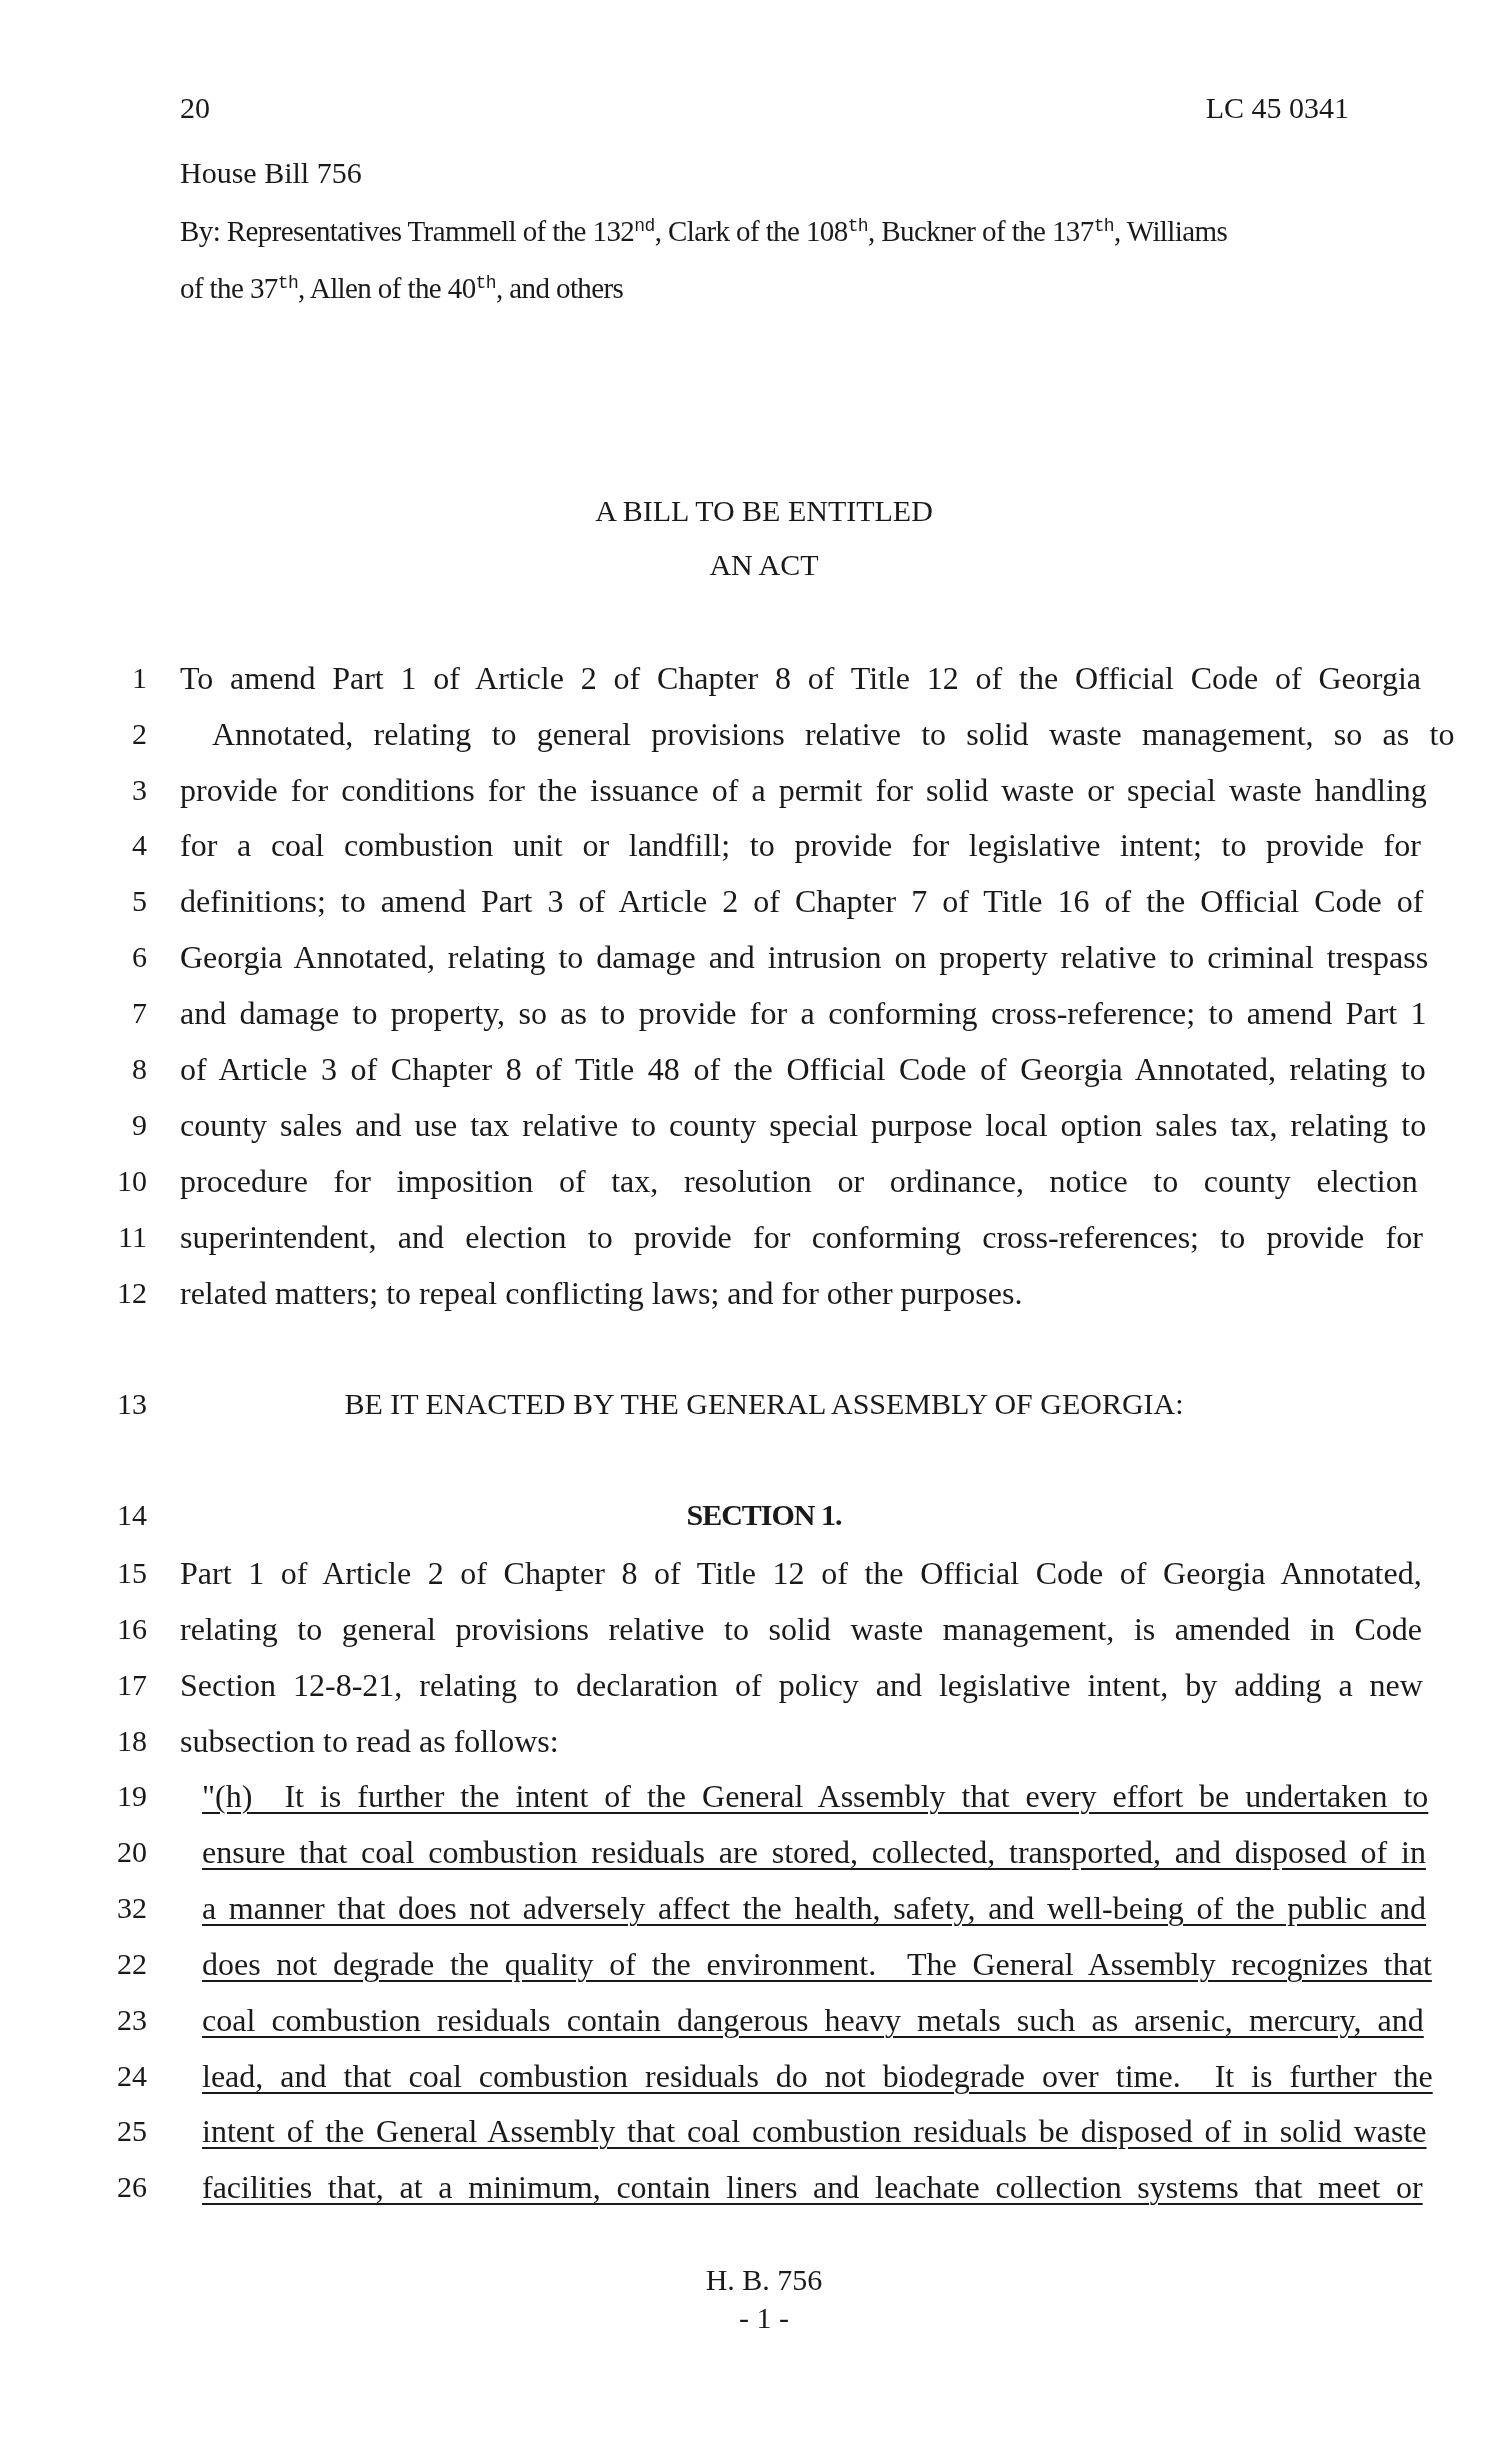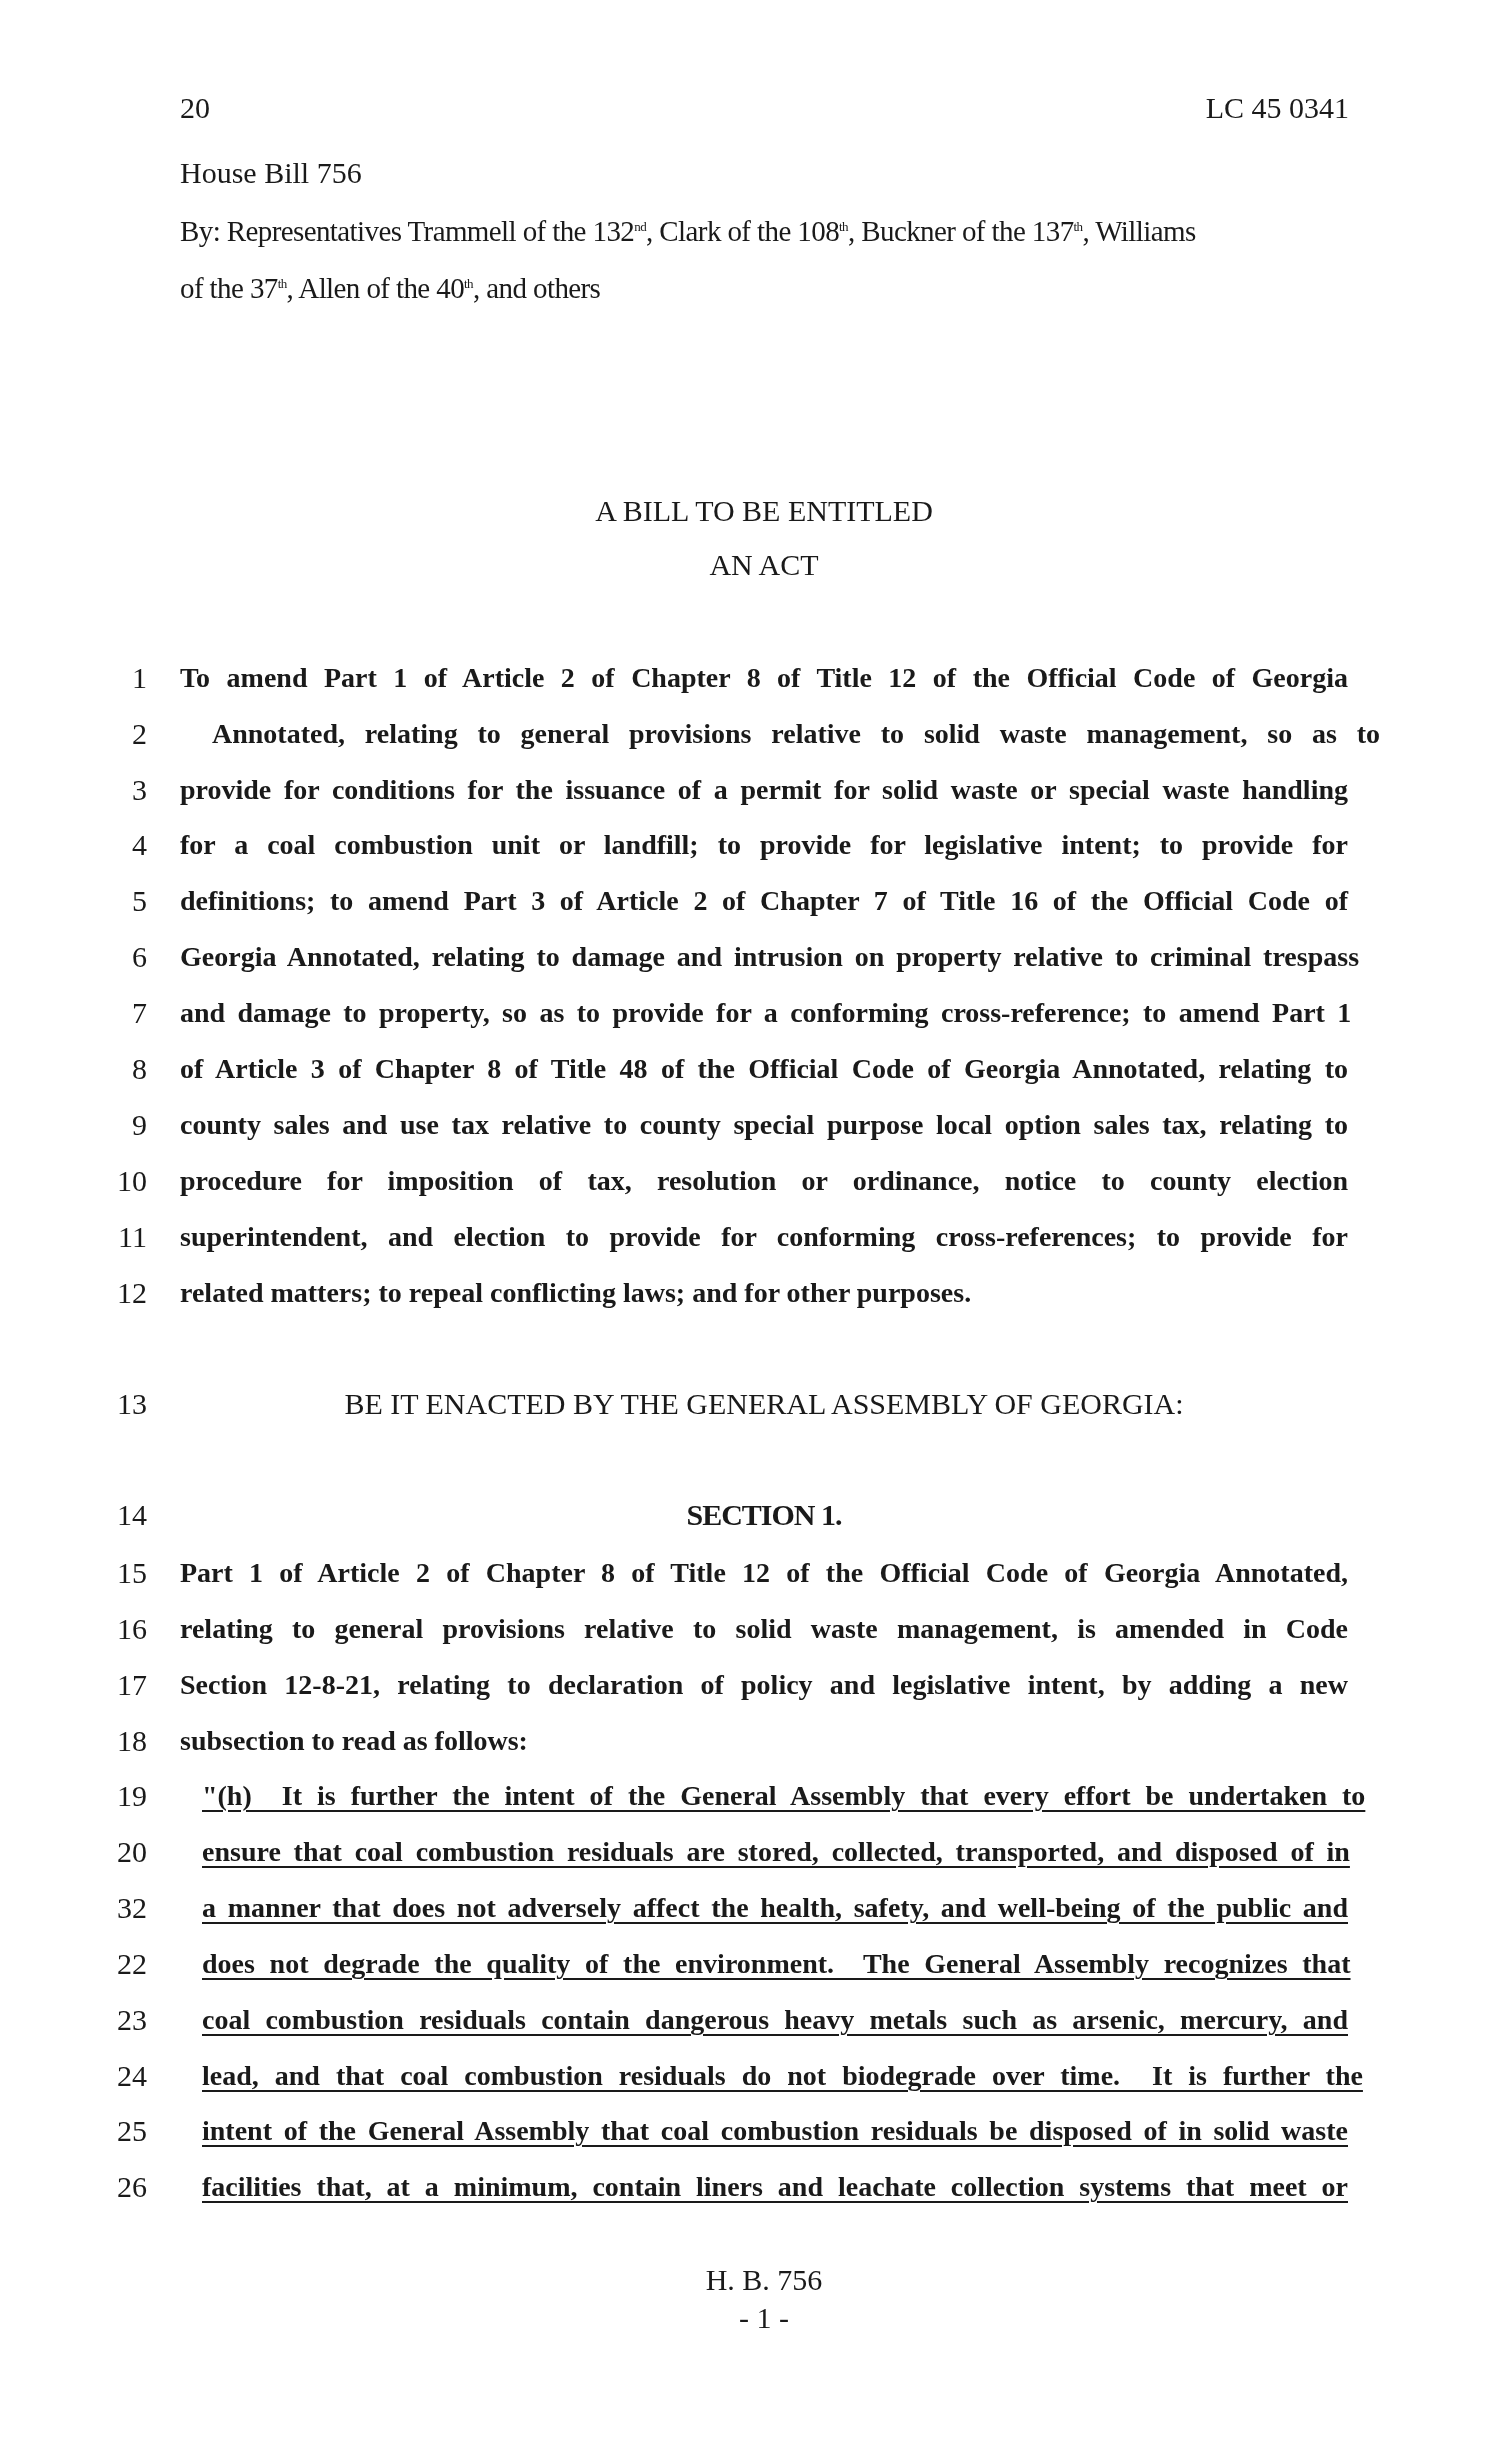--- a/index.html
+++ b/index.html
@@ -3,25 +3,25 @@
 <meta charset="utf-8">
 <style>
   html, body { margin: 0; padding: 0; background: #ffffff; }
   body { width: 1493px; height: 2459px; position: relative; overflow: hidden;
          font-family: "Liberation Serif", "DejaVu Serif", serif; color: #1a1a1a; }
   .abs { position: absolute; white-space: nowrap; font-size: 30px; line-height: 36px; }
   .hdr-left { left: 180px; top: 90px; }
   .hdr-right { right: 144px; top: 90px; }
   .housebill { left: 180px; top: 155px; }
   .byline { left: 180px; width: 1168px; font-size: 29px; letter-spacing: -0.6px; }
-  sup { font-size: 13px; line-height: 0; vertical-align: 10px; }
+  sup { font-size: 18px; line-height: 0; vertical-align: 10px; font-family: Liberation Mono, monospace; }
   .center { left: 180px; width: 1168px; text-align: center; }
   .lineno { position: absolute; left: 95px; width: 52px; text-align: right; font-size: 30px; line-height: 36px; }
-  .tline { position: absolute; left: 180px; width: 1168px; font-size: 28px; line-height: 36px;
-           text-align: justify; text-align-last: justify; white-space: nowrap; overflow: visible; font-weight: bold; }
+  .tline { position: absolute; left: 180px; width: 1168px; font-size: 32px; line-height: 36px;
+           text-align: justify; text-align-last: justify; white-space: nowrap; overflow: visible; }
   .tline.last { text-align-last: left; }
   .tline.ul { left: 202px; width: 1146px; text-decoration: underline; text-underline-offset: 5px; text-decoration-thickness: 2px; }
   .section-title { font-weight: bold; letter-spacing: -1px; }
   .footer { left: 180px; width: 1168px; text-align: center; font-size: 30px; }
 </style>
 </head>
 <body>
 
 <div class="abs hdr-left">20</div>
 <div class="abs hdr-right">LC 45 0341</div>

